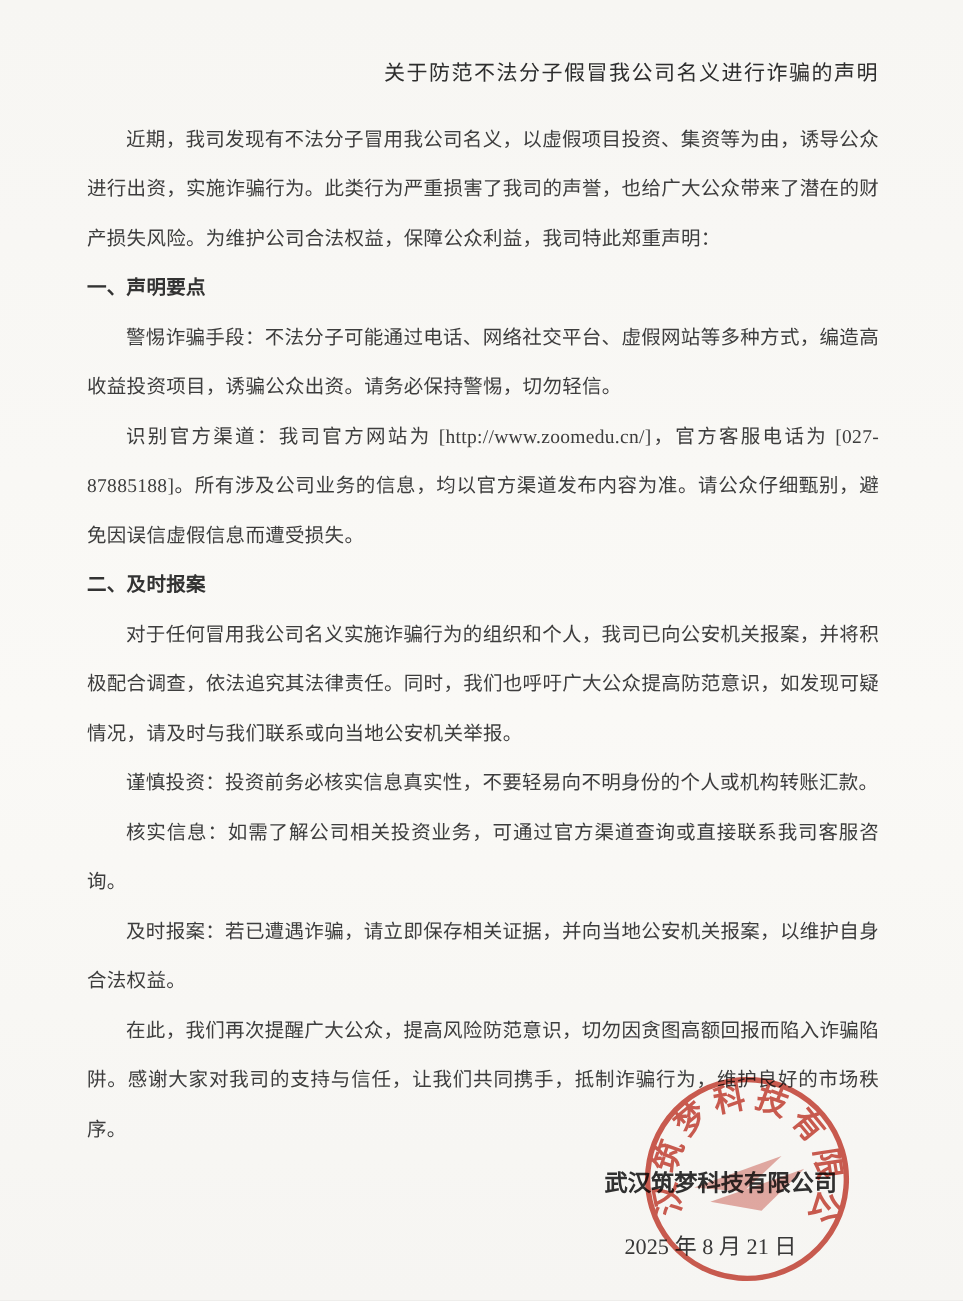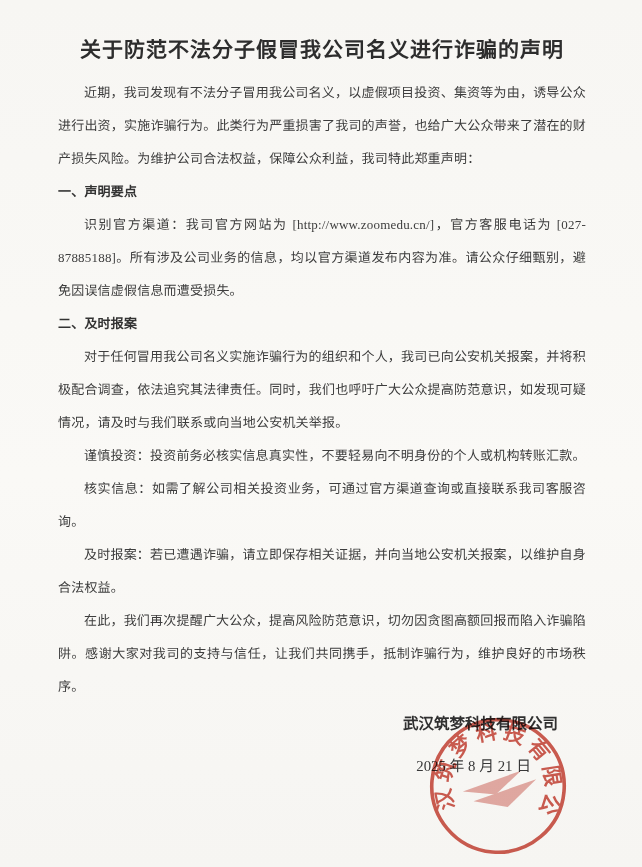--- a/index.html
+++ b/index.html
@@ -14,24 +14,24 @@
     height: 867px;
     margin: 0 auto;
     box-sizing: border-box;
     padding: 34px 56px 0 58px;
     background: linear-gradient(180deg, #f7f6f3 0%, #faf9f6 55%, #f6f5f2 100%);
     color: #3d3d3d;
     overflow: hidden;
   }
   h1.doc-title {
     margin: 0 0 10px 0;
-    font-size: 21px;
+    font-size: 14px;
     line-height: 32px;
-    font-weight: bold;
-    text-align: center;
+    font-weight: normal;
+    text-align: right;
     letter-spacing: 1px;
     color: #2d2d2d;
   }
   .body-text p,
   .body-text h2 {
     margin: 0;
     font-size: 13px;
     line-height: 33px;
     letter-spacing: 0.2px;
     text-align: justify;
@@ -78,20 +78,21 @@
 <body>
 
 <div class="page">
 
   <h1 class="doc-title">关于防范不法分子假冒我公司名义进行诈骗的声明</h1>
 
   <div class="body-text">
     <p>近期，我司发现有不法分子冒用我公司名义，以虚假项目投资、集资等为由，诱导公众进行出资，实施诈骗行为。此类行为严重损害了我司的声誉，也给广大公众带来了潜在的财产损失风险。为维护公司合法权益，保障公众利益，我司特此郑重声明：</p>
 
     <h2>一、声明要点</h2>
+    <p>警惕诈骗手段：不法分子可能通过电话、网络社交平台、虚假网站等多种方式，编造高收益投资项目，诱骗公众出资。请务必保持警惕，切勿轻信。</p>
     <p>识别官方渠道：我司官方网站为 [http://www.zoomedu.cn/]，官方客服电话为 [027-87885188]。所有涉及公司业务的信息，均以官方渠道发布内容为准。请公众仔细甄别，避免因误信虚假信息而遭受损失。</p>
 
     <h2>二、及时报案</h2>
     <p>对于任何冒用我公司名义实施诈骗行为的组织和个人，我司已向公安机关报案，并将积极配合调查，依法追究其法律责任。同时，我们也呼吁广大公众提高防范意识，如发现可疑情况，请及时与我们联系或向当地公安机关举报。</p>
 
     <p>谨慎投资：投资前务必核实信息真实性，不要轻易向不明身份的个人或机构转账汇款。</p>
     <p>核实信息：如需了解公司相关投资业务，可通过官方渠道查询或直接联系我司客服咨询。</p>
     <p>及时报案：若已遭遇诈骗，请立即保存相关证据，并向当地公安机关报案，以维护自身合法权益。</p>
     <p>在此，我们再次提醒广大公众，提高风险防范意识，切勿因贪图高额回报而陷入诈骗陷阱。感谢大家对我司的支持与信任，让我们共同携手，抵制诈骗行为，维护良好的市场秩序。</p>
   </div>

